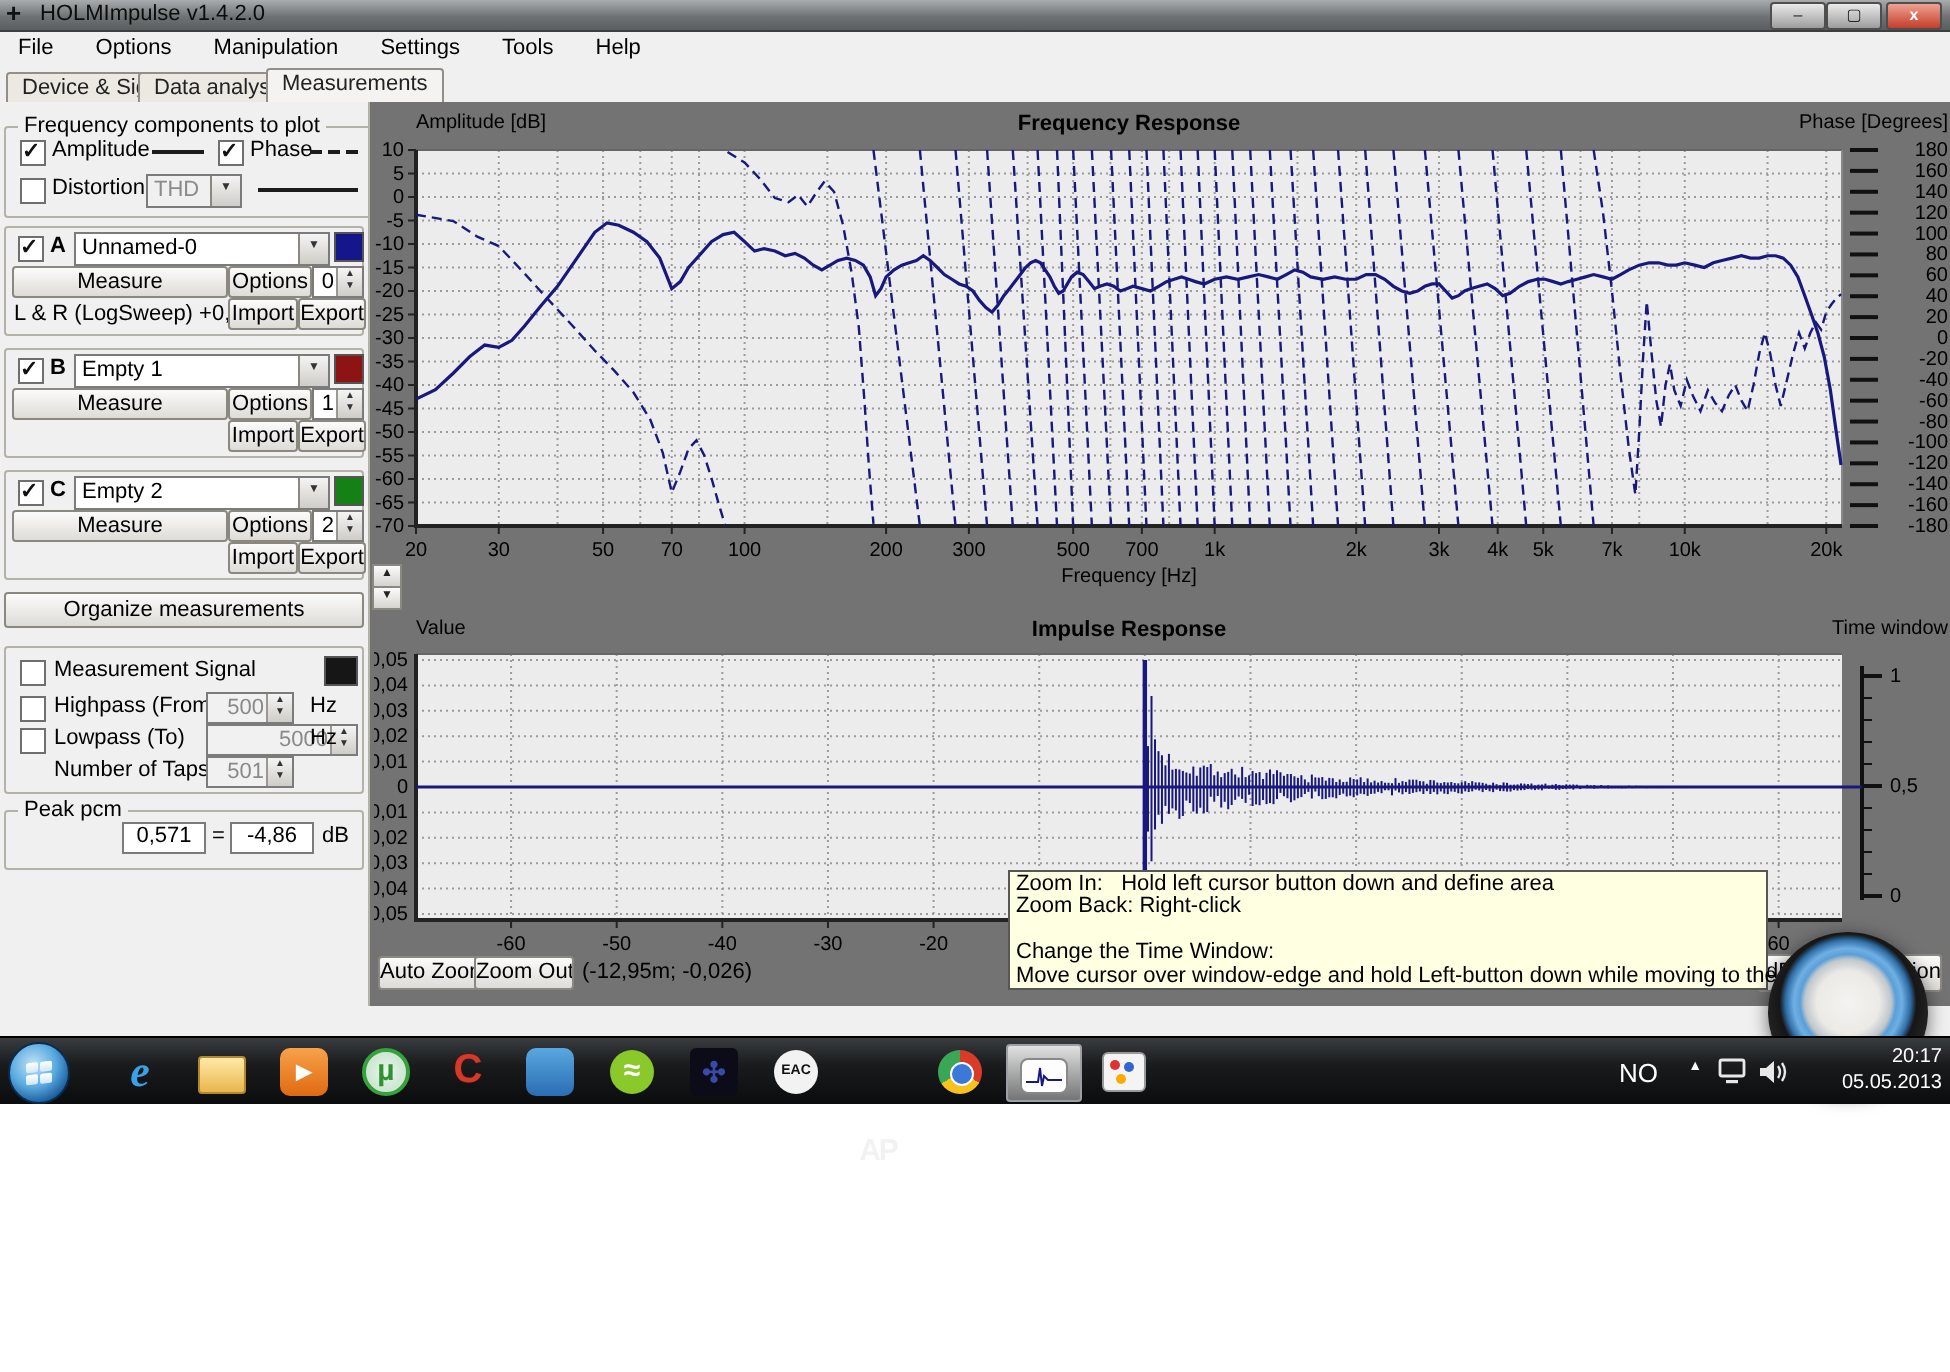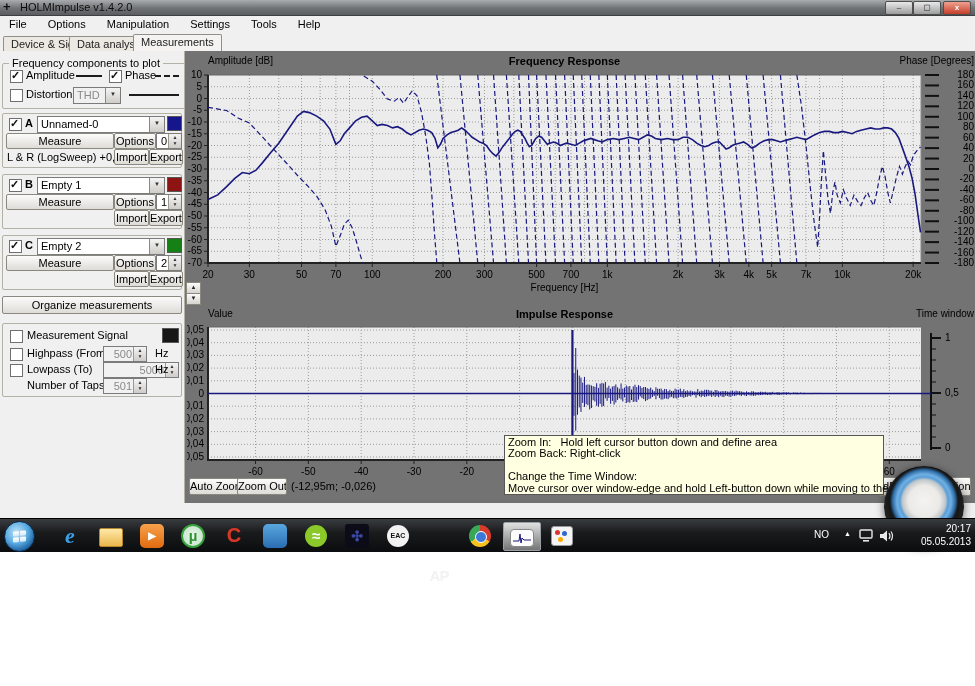--- a/index.html
+++ b/index.html
@@ -71,21 +71,21 @@
     border:1px solid #0a2c4e;}
   .orbflag{position:absolute;left:8px;top:9px;width:13px;height:11px;display:grid;grid-template-columns:6px 6px;
     grid-template-rows:5px 5px;gap:1px;transform:skewY(-6deg);}
   .orbflag span{background:linear-gradient(#fff,#cfe8f8);border-radius:1px;}
   .tb-icon{position:absolute;top:3px;width:36px;height:27px;display:flex;align-items:center;justify-content:center;}
   .tb-icon.active{background:linear-gradient(rgba(255,255,255,.85),rgba(200,200,200,.55));
     border:1px solid #9aa0a6;border-radius:2px;}
   .ic{width:24px;height:24px;display:flex;align-items:center;justify-content:center;
     font-weight:bold;border-radius:4px;}
   #tray{position:absolute;right:0;top:0;height:33px;}
-  .tray-text{color:#fff;font-size:10px;}
+  .tray-text{color:#fff;font-size:13px;}
   #clockbox{position:absolute;right:4px;top:3px;width:66px;text-align:right;color:#fff;font-size:10px;line-height:13px;}
 </style>
 </head>
 <body>
 
 <div id="screen">
   <div id="app">
 
     <div id="titlebar">
       <span id="title-icon">+</span>
@@ -206,20 +206,27 @@
             <span class="sarr">▲<br>▼</span>
         </div>
         <span class="lbl" style="left:152px;top:39px;">Hz</span>
         <span class="lbl" style="left:24px;top:55px;">Number of Taps</span>
         <div class="spin disabled" style="left:100px;top:54px;width:42px;">
           <span class="sval">501</span>
             <span class="sarr">▲<br>▼</span>
         </div>
       </div>
 
+      <div class="group" style="left:2px;top:354px;width:178px;height:28px;">
+        <span class="group-title">Peak pcm</span>
+        <span class="valbox" style="left:58px;top:5px;width:40px;">0,571</span>
+        <span class="lbl" style="left:103px;top:6px;">=</span>
+        <span class="valbox" style="left:112px;top:5px;width:40px;">-4,86</span>
+        <span class="lbl" style="left:158px;top:6px;">dB</span>
+      </div>
     </div>
 
     <div id="chartpanel">
       <svg id="freqsvg" width="789" height="250" style="position:absolute;left:2px;top:1px;">
           <rect x="21" y="23" width="713" height="188" fill="#ececec"></rect>
           <line x1="21" y1="23" x2="21" y2="211" stroke="#9b9b9b" stroke-width="1" stroke-dasharray="1 2"></line>
           <line x1="62.38988741009115" y1="23" x2="62.38988741009115" y2="211" stroke="#9b9b9b" stroke-width="1" stroke-dasharray="1 2"></line>
           <line x1="91.75647987531624" y1="23" x2="91.75647987531624" y2="211" stroke="#9b9b9b" stroke-width="1" stroke-dasharray="1 2"></line>
           <line x1="114.53497864251281" y1="23" x2="114.53497864251281" y2="211" stroke="#9b9b9b" stroke-width="1" stroke-dasharray="1 2"></line>
           <line x1="133.1463672854074" y1="23" x2="133.1463672854074" y2="211" stroke="#9b9b9b" stroke-width="1" stroke-dasharray="1 2"></line>

